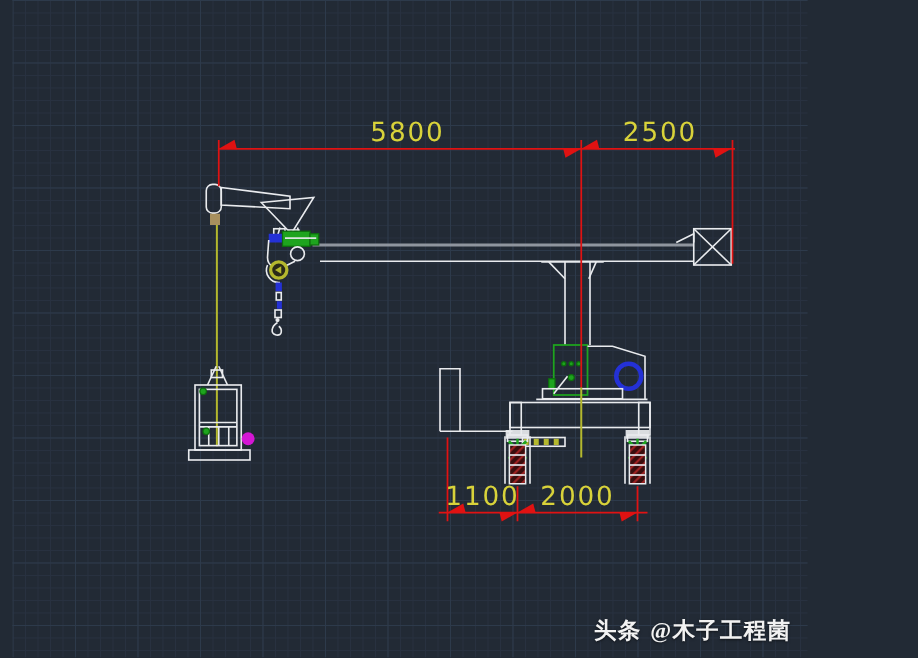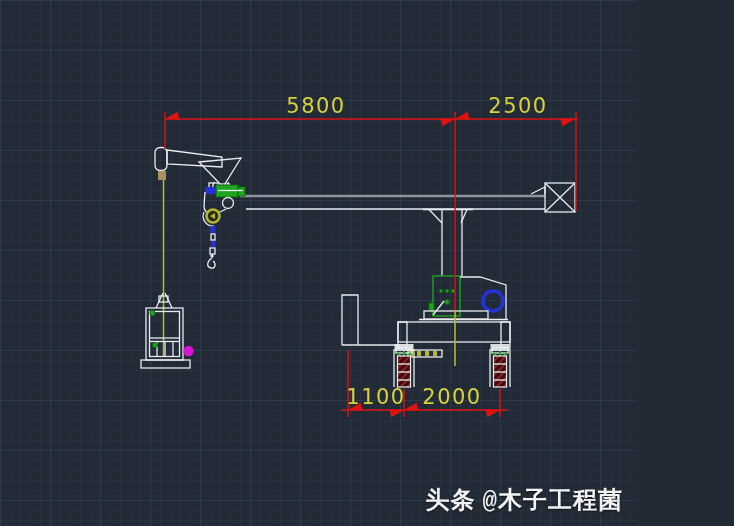--- a/index.html
+++ b/index.html
@@ -10,20 +10,21 @@
   }
   .stage{
     position:relative;width:636px;height:526px;
     background-color:var(--background,#222a35);
     background-image:
       linear-gradient(to right, var(--grid_major,#2d3a4b) 1px, transparent 1px),
       linear-gradient(to bottom, var(--grid_major,#2d3a4b) 1px, transparent 1px),
       linear-gradient(to right, var(--grid_minor,#283140) 1px, transparent 1px),
       linear-gradient(to bottom, var(--grid_minor,#283140) 1px, transparent 1px);
     background-size:50px 50px,50px 50px,10px 10px,10px 10px;
+    margin-left:10px;
   }
   svg{position:absolute;left:0;top:0;}
   
   .w   {stroke:var(--outline_white);fill:none;stroke-width:1.3;}
   .wf  {fill:var(--outline_white);stroke:none;}
   .gray{stroke:var(--beam_gray);fill:none;stroke-width:2.4;}
   .dimline{stroke:var(--dim_red);fill:none;stroke-width:1.4;}
   .dimarrow{fill:var(--dim_red);stroke:none;}
   .dimtext{
     fill:var(--dim_yellow);
@@ -36,22 +37,22 @@
   .blu-f{fill:var(--accent_blue);stroke:none;}
   .blu-ring{stroke:var(--accent_blue);fill:none;stroke-width:3.6;}
   .mag-f{fill:var(--accent_magenta);stroke:none;}
   .tan-f{fill:var(--tan);stroke:none;}
   .hatch-bg{fill:var(--hatch_dark);}
   .hatch-ln{stroke:var(--hatch_red);stroke-width:1.6;}
   .watermark{
     position:absolute;right:13px;bottom:10px;
     color:#f2f2f2;white-space:nowrap;
     text-shadow:0 1px 2px rgba(0,0,0,.6);
-    font-family:Liberation Mono, monospace;
-    font-size:24px;letter-spacing:1px;
+    font-family:Liberation Serif, serif;
+    font-size:18px;letter-spacing:1px;
   }
   .watermark .brand{font-weight:800;margin-right:7px;}
   .watermark .handle{font-weight:600;}
 </style>
 </head>
 <body>
 
 <div class="stage">
   <svg width="734" height="526" viewBox="0 0 734 526">
     <defs>

